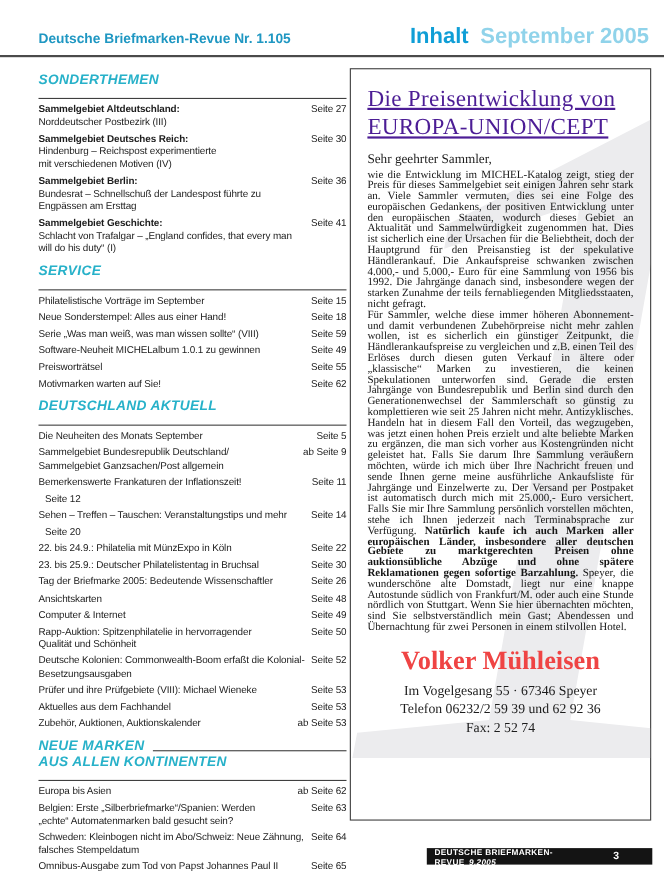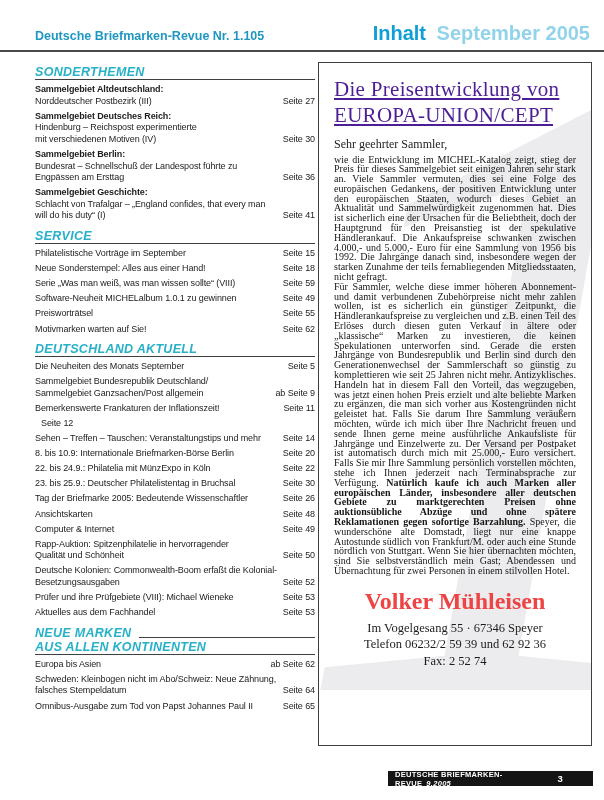--- a/index.html
+++ b/index.html
@@ -15,23 +15,23 @@
   .mast-right{font-size:20px;font-weight:bold;}
   .inhalt{color:var(--inhalt-blue);}
   .issue{color:var(--issue-blue);margin-left:5px;text-align:right;}
   .mast-rule{position:absolute;left:0;right:0;top:50px;height:2px;background:#4a4a4a;}
   
   .toc{position:absolute;left:35px;top:58px;width:280px;}
   .toc-section{margin-bottom:3px;}
   .toc-heading{margin:7px 0 4px;}
   .toc-heading-line{display:flex;align-items:flex-end;color:var(--accent);font-weight:bold;font-style:italic;font-size:12.5px;line-height:14px;letter-spacing:.3px;}
   .toc-heading-line .hfill{flex:1 1 auto;border-bottom:1px solid var(--rule);margin:0 0 2px 8px;}
-  .toc-heading-line.last{border-bottom:1px solid var(--rule);padding-bottom:0;}
+  .toc-heading-line.last{border-bottom:1px solid var(--rule);padding-bottom:10px;}
   .toc-heading-line.last .hfill{border-bottom:none;margin:0;}
-  .toc-item{display:flex;justify-content:space-between;align-items:flex-end;margin:2px 0 3.5px;font-size:9px;line-height:11.6px;letter-spacing:-0.1px;}
+  .toc-item{display:flex;justify-content:space-between;align-items:flex-start;margin:2px 0 3.5px;font-size:9px;line-height:11.6px;letter-spacing:-0.1px;}
   .toc-item .lines{flex:1 1 auto;min-width:0;}
   .toc-item .line{white-space:nowrap;}
   .toc-item .line.b{font-weight:bold;}
   .toc-page{flex:0 0 auto;padding-left:6px;white-space:nowrap;}
   
   .adbox{position:absolute;left:318px;top:62px;width:274px;height:684px;border:1px solid #3e3e3e;
     box-sizing:border-box;padding:13px 15px;font-family:"Liberation Serif",serif;overflow:hidden;}
   .watermark{position:absolute;top:-110px;left:-30px;width:110%;text-align:center;z-index:0;
     font-family:"Liberation Serif",serif;font-style:italic;font-size:880px;line-height:1;color:#ececee;pointer-events:none;}
   .adbox-inner{position:relative;z-index:1;}
@@ -177,23 +177,20 @@
         <div class="toc-item">
           <span class="toc-page">Seite 12</span>
         </div>
         <div class="toc-item">
           <div class="lines">
             <div class="line">Sehen – Treffen – Tauschen: Veranstaltungstips und mehr</div>
           </div>
           <span class="toc-page">Seite 14</span>
         </div>
         <div class="toc-item">
-          <div class="lines">
-            <div class="line">8. bis 10.9: Internationale Briefmarken-Börse Berlin</div>
-          </div>
           <span class="toc-page">Seite 20</span>
         </div>
         <div class="toc-item">
           <div class="lines">
             <div class="line">22. bis 24.9.: Philatelia mit MünzExpo in Köln</div>
           </div>
           <span class="toc-page">Seite 22</span>
         </div>
         <div class="toc-item">
           <div class="lines">
@@ -239,38 +236,51 @@
           <div class="lines">
             <div class="line">Prüfer und ihre Prüfgebiete (VIII): Michael Wieneke</div>
           </div>
           <span class="toc-page">Seite 53</span>
         </div>
         <div class="toc-item">
           <div class="lines">
             <div class="line">Aktuelles aus dem Fachhandel</div>
           </div>
           <span class="toc-page">Seite 53</span>
+        </div>
+        <div class="toc-item">
+          <div class="lines">
+            <div class="line">Zubehör, Auktionen, Auktionskalender</div>
+          </div>
+          <span class="toc-page">ab Seite 53</span>
         </div>
       </div>
       <div class="toc-section">
         <div class="toc-heading">
           <div class="toc-heading-line">
             <span class="ht">NEUE MARKEN</span>
             <span class="hfill"></span>
           </div>
           <div class="toc-heading-line last">
             <span class="ht">AUS ALLEN KONTINENTEN</span>
             <span class="hfill"></span>
           </div>
         </div>
         <div class="toc-item">
           <div class="lines">
             <div class="line">Europa bis Asien</div>
           </div>
           <span class="toc-page">ab Seite 62</span>
+        </div>
+        <div class="toc-item">
+          <div class="lines">
+            <div class="line">Belgien: Erste „Silberbriefmarke“/Spanien: Werden</div>
+            <div class="line">„echte“ Automatenmarken bald gesucht sein?</div>
+          </div>
+          <span class="toc-page">Seite 63</span>
         </div>
         <div class="toc-item">
           <div class="lines">
             <div class="line">Schweden: Kleinbogen nicht im Abo/Schweiz: Neue Zähnung,</div>
             <div class="line">falsches Stempeldatum</div>
           </div>
           <span class="toc-page">Seite 64</span>
         </div>
         <div class="toc-item">
           <div class="lines">

